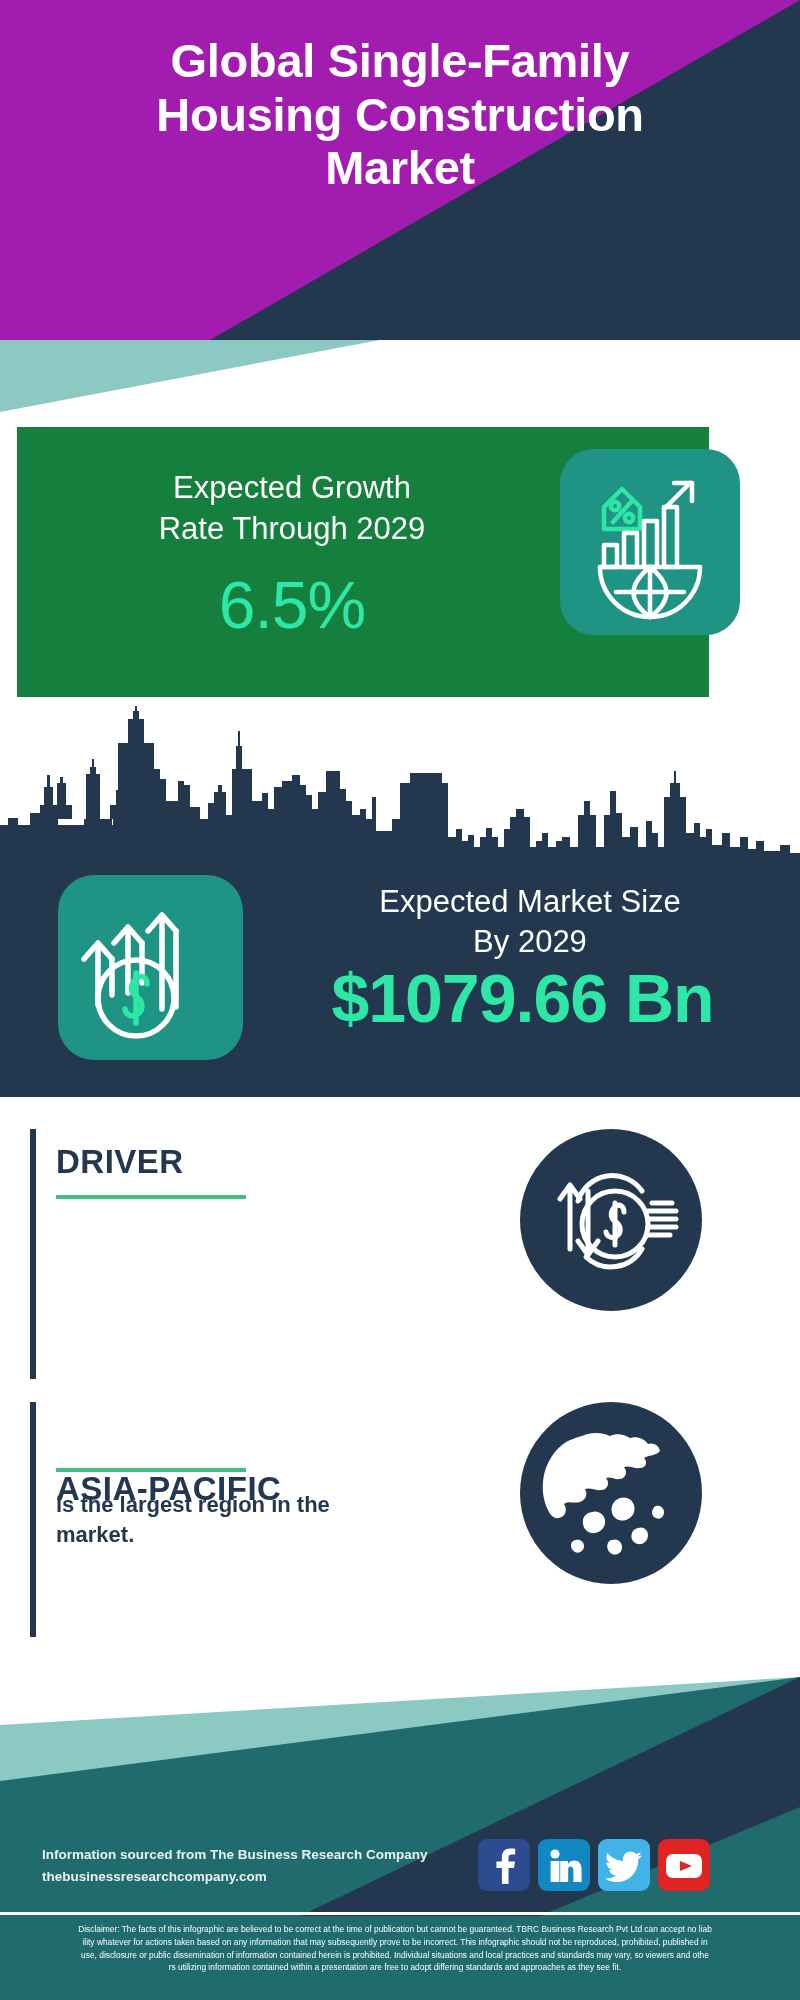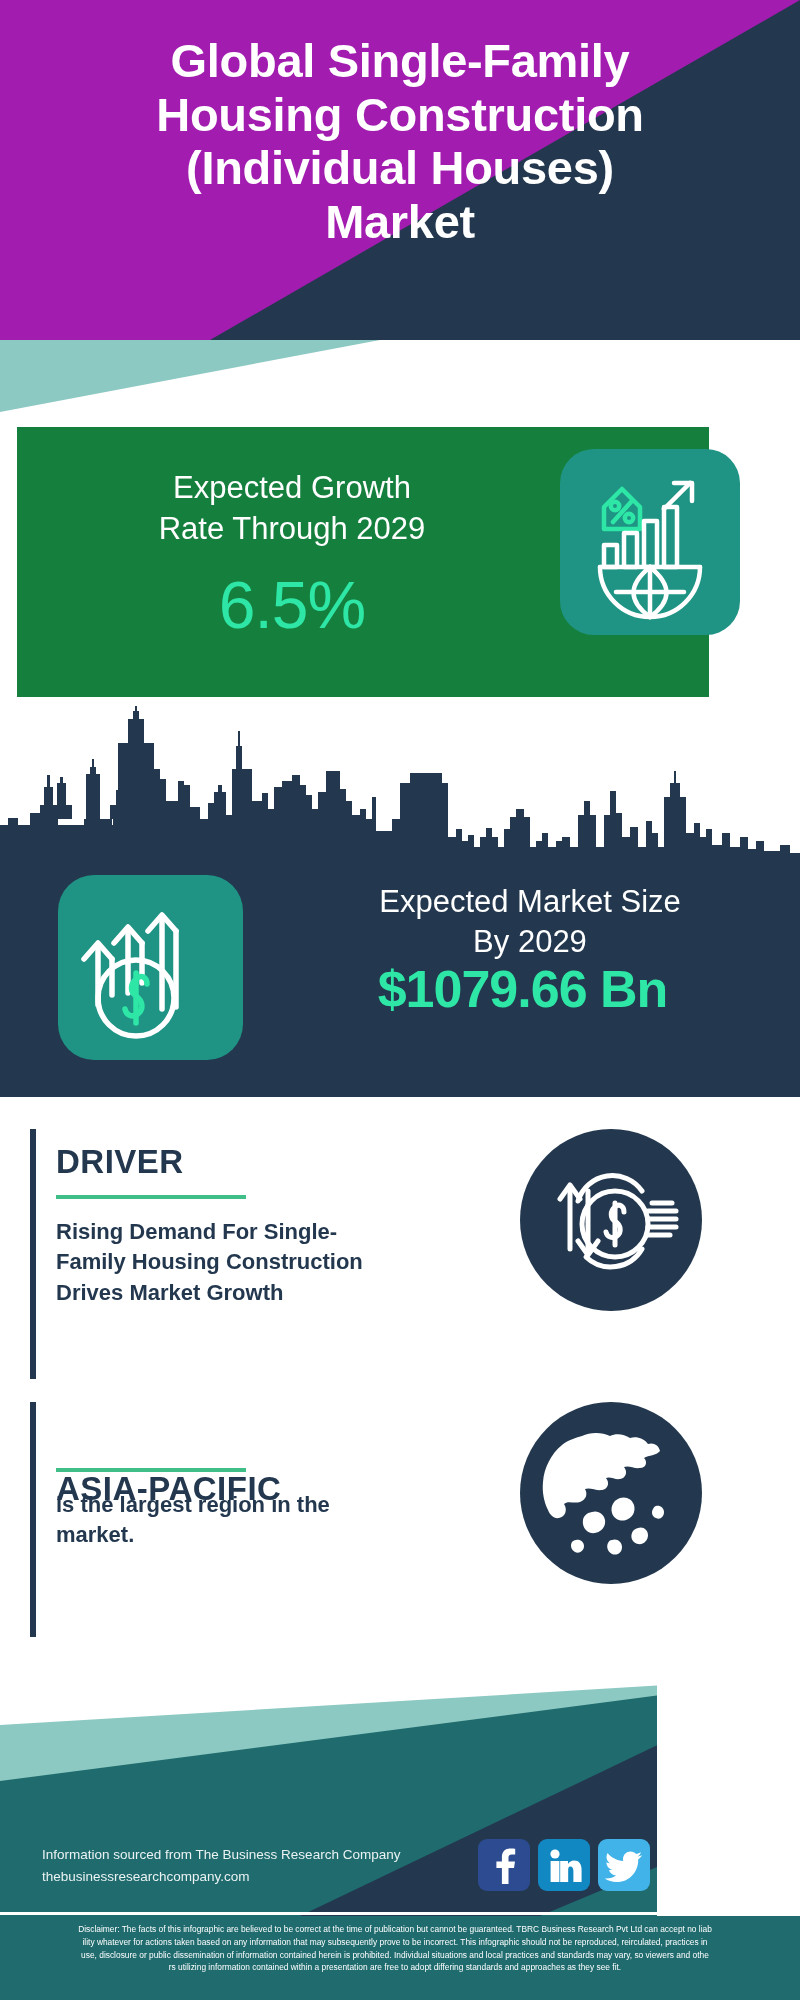--- a/index.html
+++ b/index.html
@@ -125,21 +125,21 @@
     font-size: 31px;
     line-height: 1.3;
     z-index: 4;
   }
   .market-value {
     position: absolute;
     left: 250px; top: 262px;
     width: 545px;
     text-align: center;
     color: #2ee6a5;
-    font-size: 52px;
+    font-size: 68px;
     font-weight: bold;
     letter-spacing: -1px;
     z-index: 4;
   }
 
   
   .cards {
     position: absolute;
     left: 0; top: 1097px;
     width: 800px; height: 580px;
@@ -183,23 +183,24 @@
     position: absolute;
     width: 182px; height: 182px;
     border-radius: 50%;
     background: #23384f;
   }
 
   
   .footer {
     position: absolute;
     left: 0; top: 1677px;
-    width: 657px; height: 239px;
+    width: 800px; height: 239px;
     background: #ffffff;
     overflow: hidden;
+    font-weight: bold;
   }
   .footer-shapes {
     position: absolute;
     left: 0; top: 0;
     width: 800px; height: 239px;
   }
   .footer-text {
     position: absolute;
     left: 42px; top: 167px;
     z-index: 5;
@@ -254,21 +255,20 @@
 
 <div class="page">
 
   <div class="header">
     <svg class="header-diag" viewBox="0 0 800 340" preserveAspectRatio="none">
       <polygon points="800,0 800,340 210,340" fill="#23384f"></polygon>
     </svg>
     <div class="header-title">
       <div>Global Single-Family</div>
       <div>Housing Construction</div>
-      <div>(Individual Houses)</div>
       <div>Market</div>
     </div>
   </div>
 
   <div class="band-white">
     <svg class="band-wedge" viewBox="0 0 800 90" preserveAspectRatio="none">
       <polygon points="0,0 380,0 0,72" fill="#8cc9c2"></polygon>
     </svg>
   </div>
 
@@ -382,25 +382,20 @@
     </div>
     <div class="market-value">$1079.66 Bn</div>
   </div>
 
   <div class="cards">
 
     <div class="card" style="top: 32px; height: 250px;">
       <div class="card-rule"></div>
       <div class="card-title" style="top: 14px;">DRIVER</div>
       <div class="card-underline" style="top: 66px;"></div>
-      <div class="card-body" style="top: 88px;">
-        <div>Rising Demand For Single-</div>
-        <div>Family Housing Construction</div>
-        <div>Drives Market Growth</div>
-      </div>
       <div class="card-circle" style="left: 490px; top: 0px;">
         <svg viewBox="0 0 182 182" width="182" height="182">
           <g fill="none" stroke="#ffffff" stroke-width="5" stroke-linecap="round" stroke-linejoin="round">
 
             <path d="M50 120 L50 58"></path>
             <path d="M40 70 L50 56 L60 70"></path>
 
             <path d="M68 62 L68 124"></path>
             <path d="M58 112 L68 126 L78 112"></path>
 
@@ -507,18 +502,18 @@
           <rect x="8" y="15" width="36" height="24" rx="7" fill="#ffffff"></rect>
           <polygon points="22,22 34,27 22,32" fill="#e02323"></polygon>
         </svg>
       </div>
     </div>
   </div>
 
   <div class="disclaimer-top-line"></div>
   <div class="disclaimer">
     <div>Disclaimer: The facts of this infographic are believed to be correct at the time of publication but cannot be guaranteed. TBRC Business Research Pvt Ltd can accept no liab</div>
-    <div>ility whatever for actions taken based on any information that may subsequently prove to be incorrect. This infographic should not be reproduced, reirculated, practices in</div>
+    <div>ility whatever for actions taken based on any information that may subsequently prove to be incorrect. This infographic should not be reproduced, prohibited, published in</div>
     <div>use, disclosure or public dissemination of information contained herein is prohibited. Individual situations and local practices and standards may vary, so viewers and othe</div>
     <div>rs utilizing information contained within a presentation are free to adopt differing standards and approaches as they see fit.</div>
   </div>
 
 </div>
 
 </body></html>

